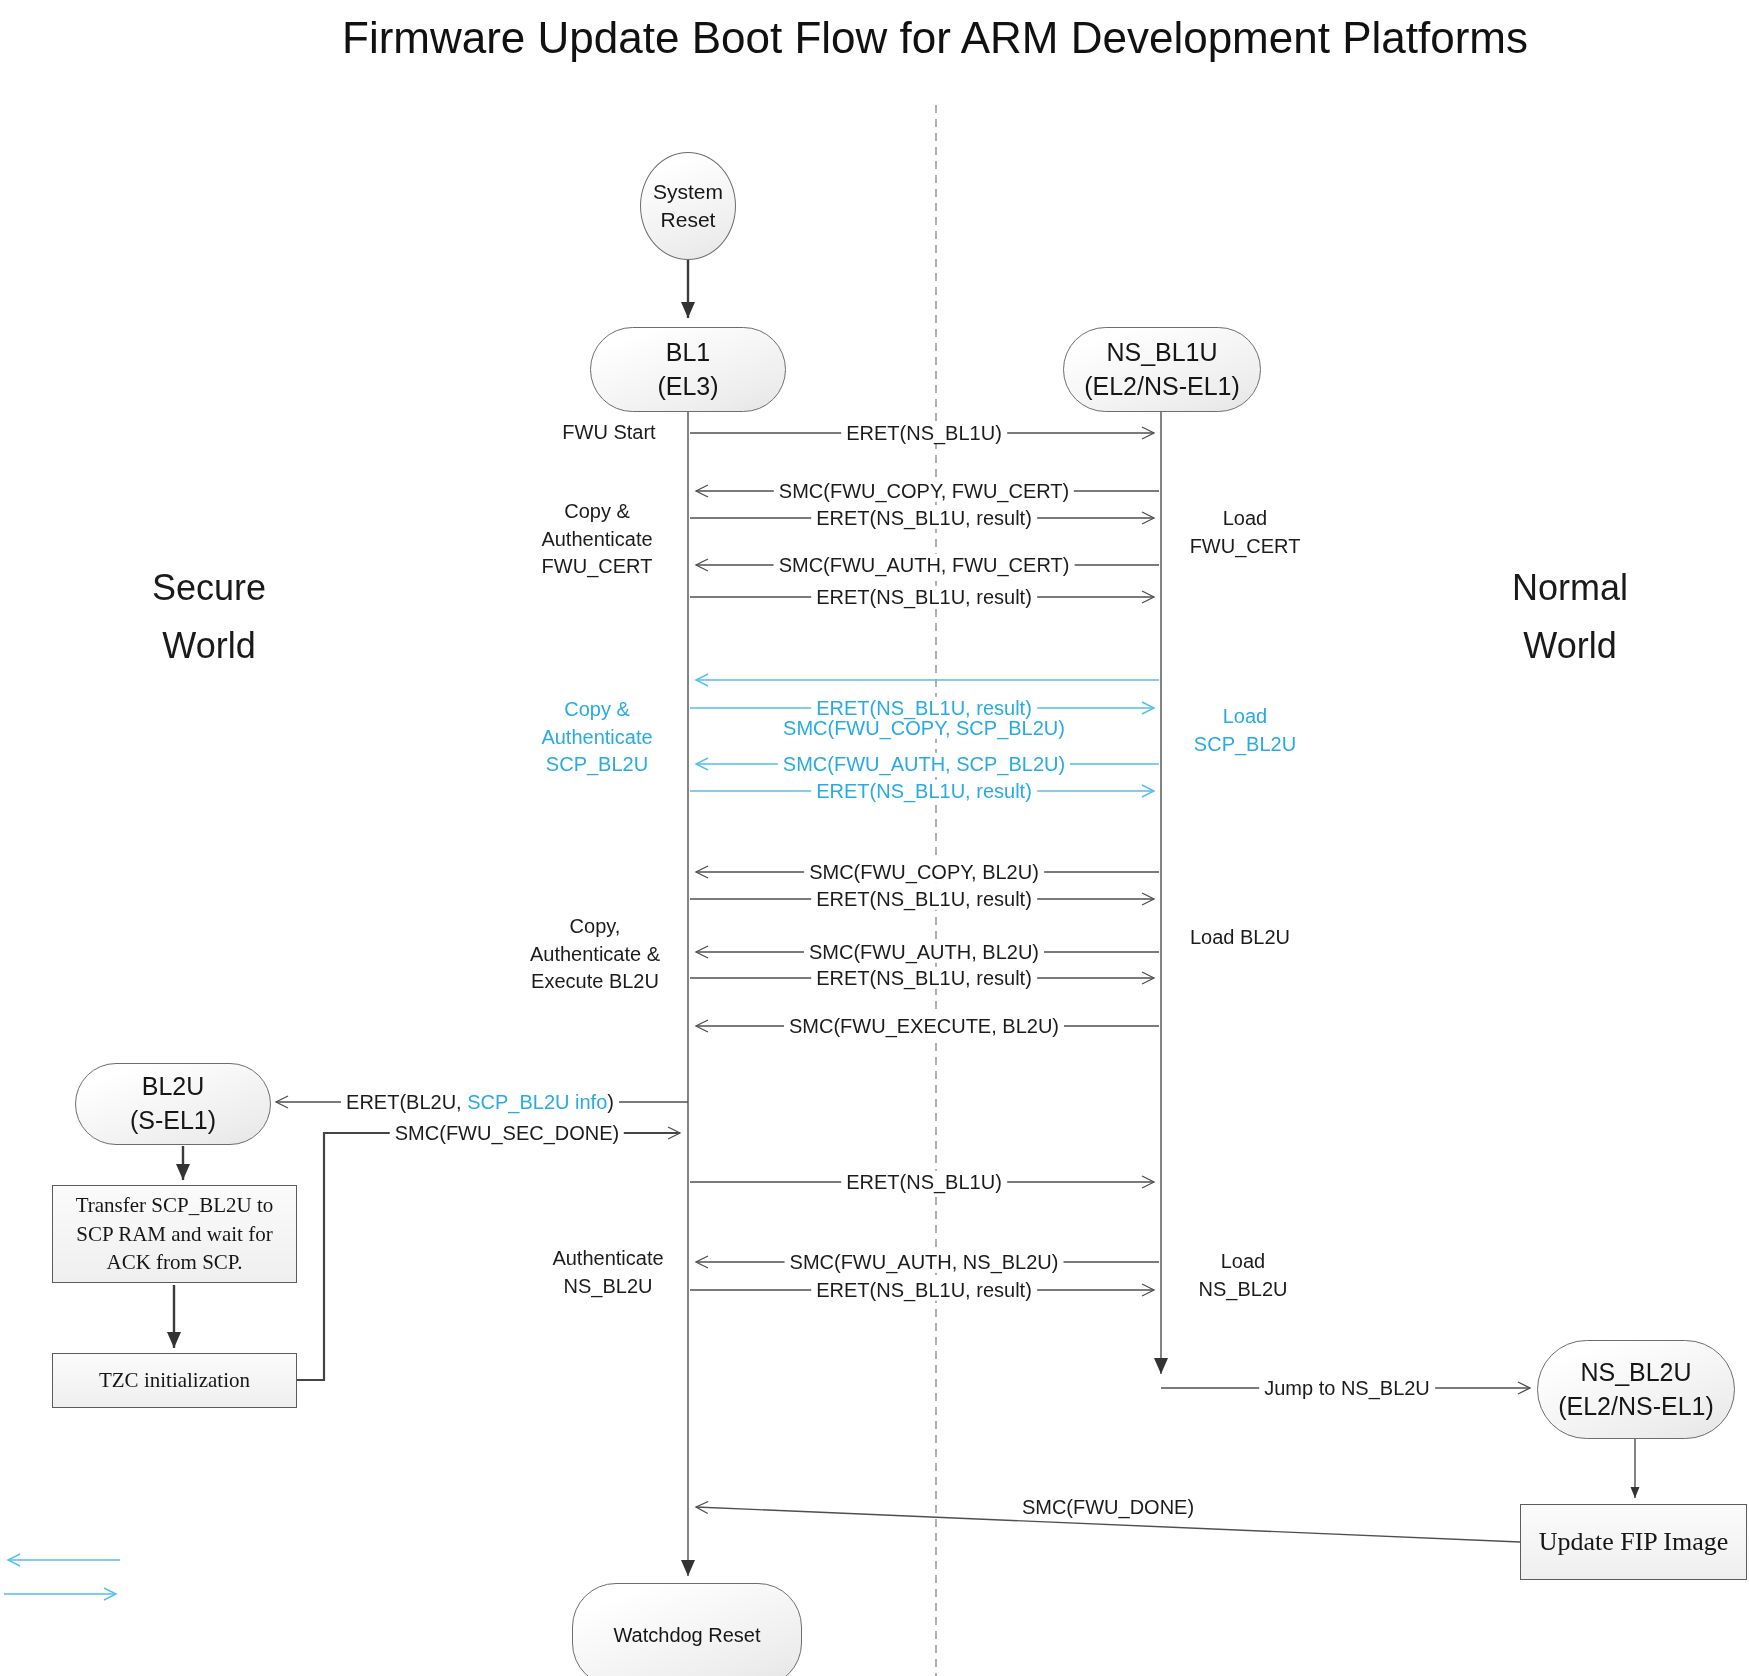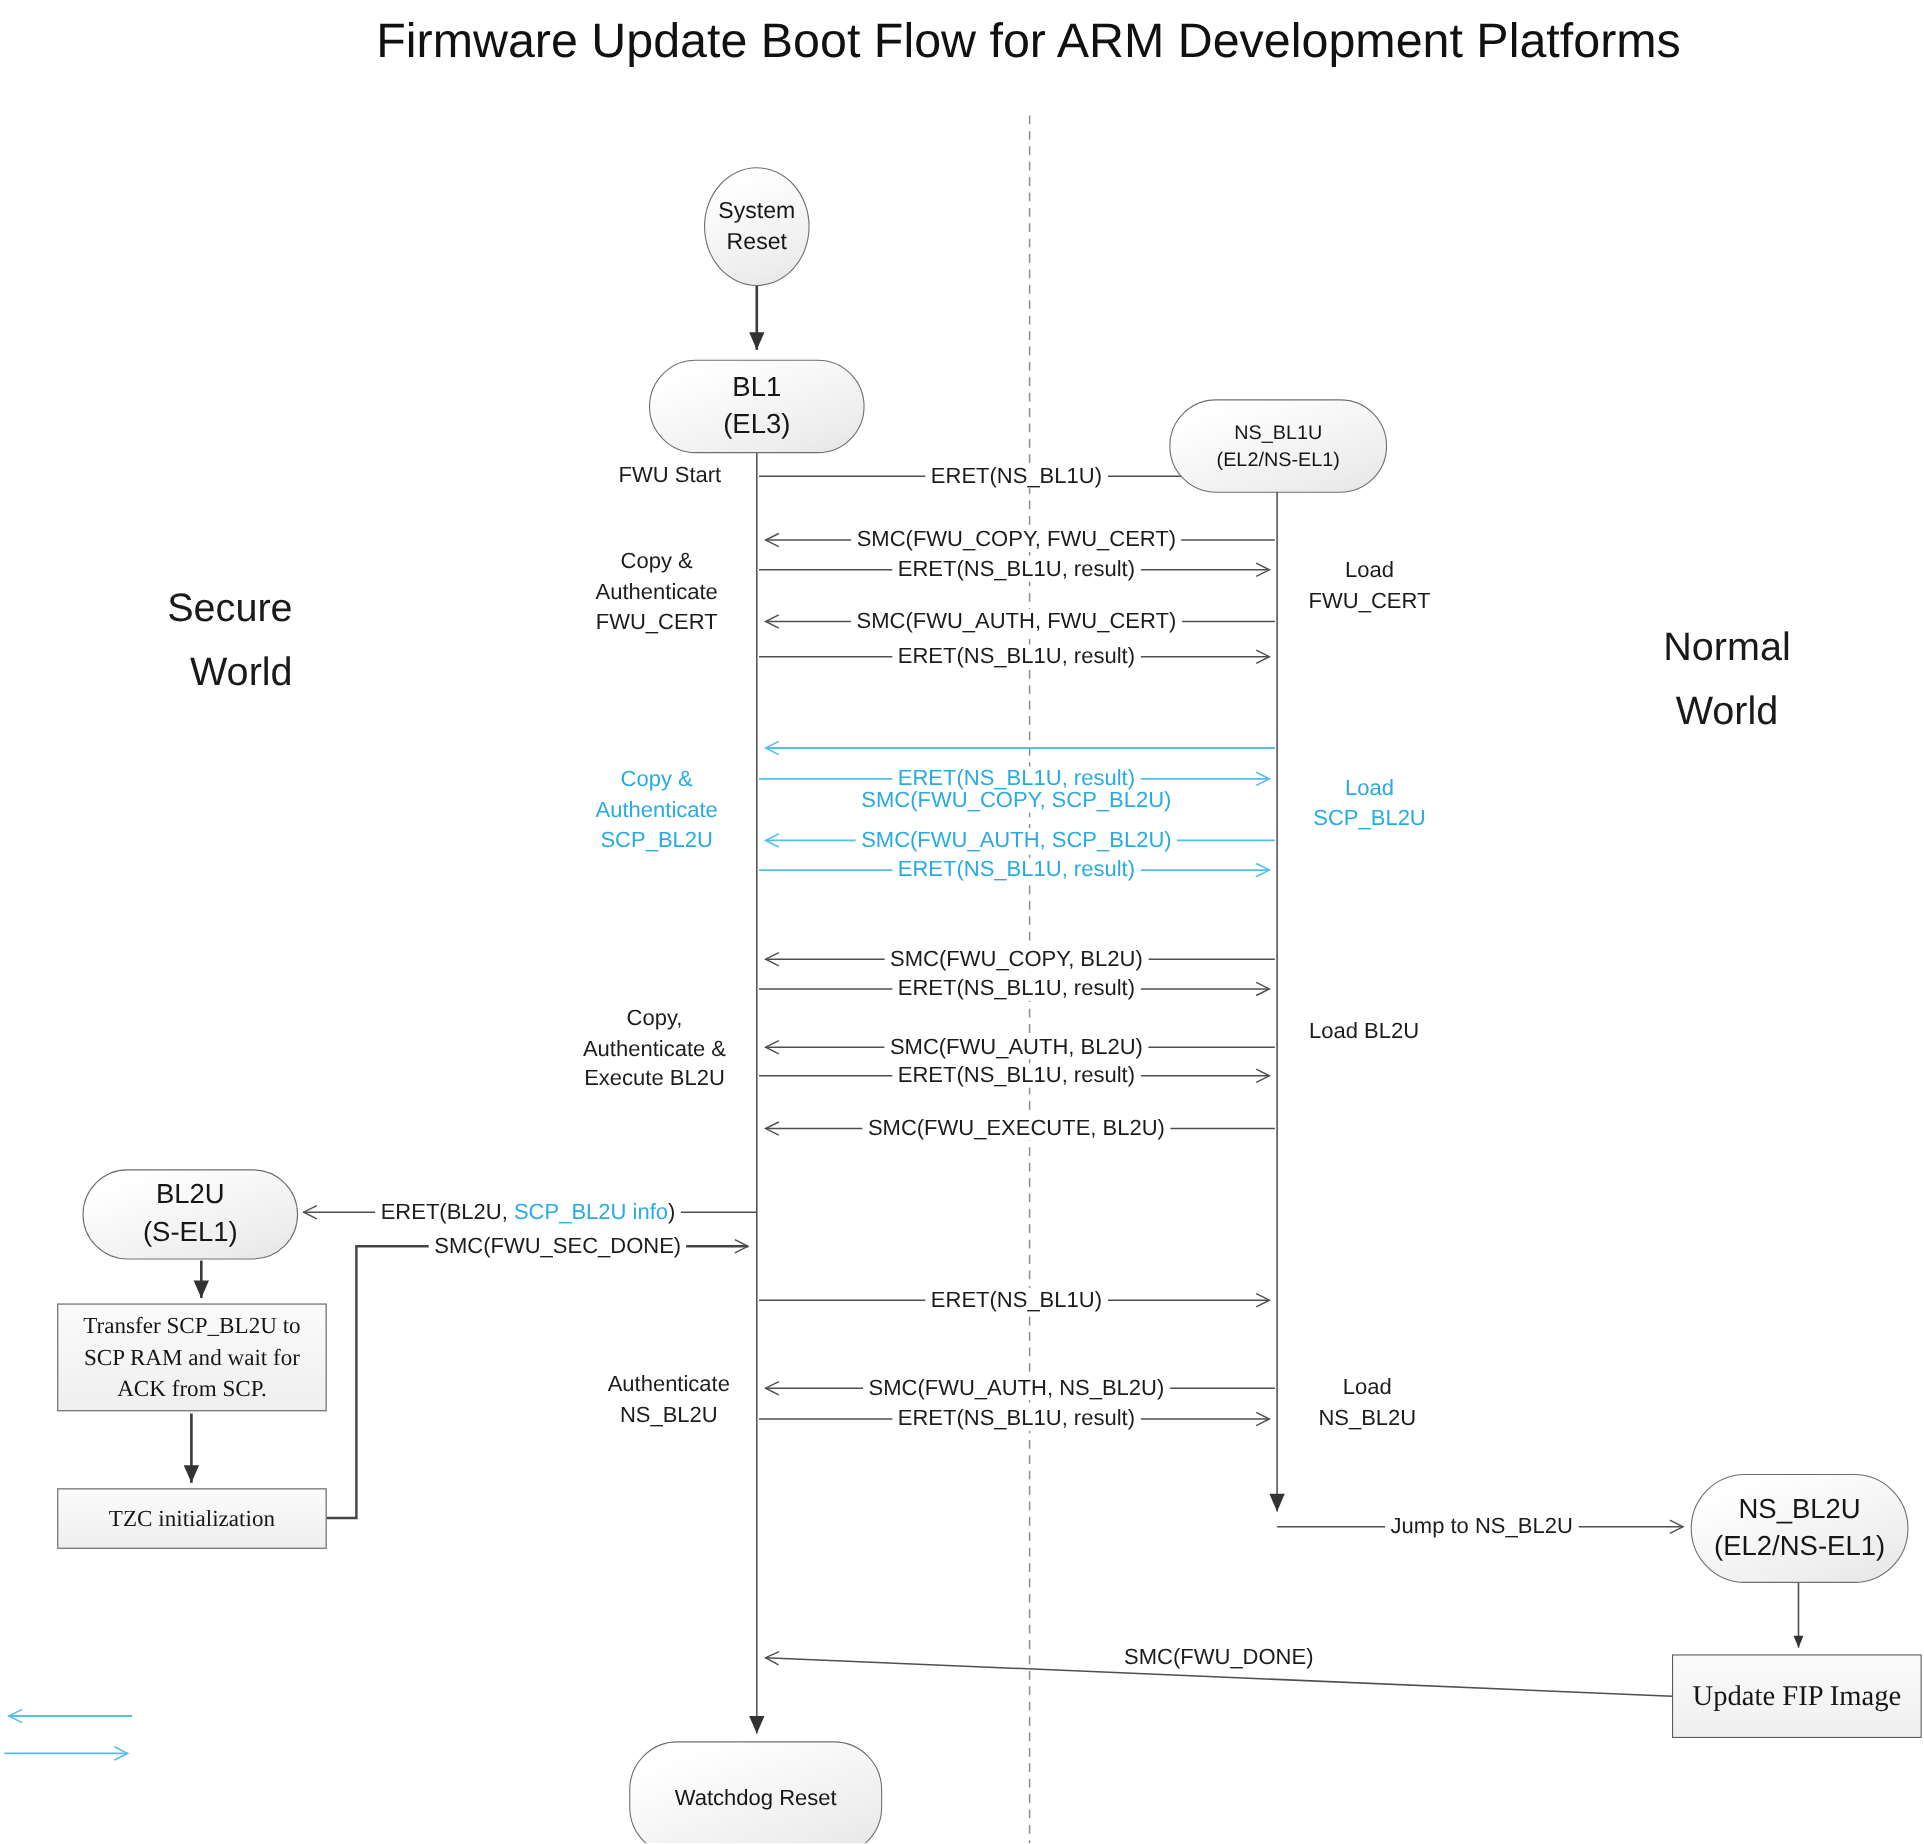--- a/index.html
+++ b/index.html
@@ -81,30 +81,30 @@
     <path class="we" d="M297,1380 L324,1380 L324,1133 L680,1133" marker-end="url(#ok)"></path>
 
     <line class="wk" x1="1161" y1="1388" x2="1530" y2="1388" marker-end="url(#ok)"></line>
     <line class="wk" x1="1520" y1="1542" x2="696" y2="1507" marker-end="url(#ok)"></line>
 
     <line class="wc" x1="120" y1="1560" x2="8" y2="1560" marker-end="url(#oc)"></line>
     <line class="wc" x1="4" y1="1594" x2="116" y2="1594" marker-end="url(#oc)"></line>
   </svg>
 
   <div class="title" style="left:935px;top:38px;">Firmware Update Boot Flow for ARM Development Platforms</div>
-  <div class="world" style="left:209px;top:581px;text-align:right;">Secure
+  <div class="world" style="left:209px;top:617px;">Secure
 World</div>
   <div class="world" style="left:1570px;top:617px;">Normal
 World</div>
 
   <div class="node ellipse" style="left:640px;top:152px;width:96px;height:108px;font-size:21px;">System
 Reset</div>
   <div class="node stadium" style="left:590px;top:327px;width:196px;height:85px;font-size:25px;">BL1
 (EL3)</div>
-  <div class="node stadium" style="left:1063px;top:327px;width:198px;height:85px;font-size:18px;margin-top:36px;">NS_BL1U
+  <div class="node stadium" style="left:1063px;top:327px;width:198px;height:85px;font-size:25px;">NS_BL1U
 (EL2/NS-EL1)</div>
   <div class="node stadium" style="left:75px;top:1063px;width:196px;height:82px;font-size:25px;border-radius:41px;">BL2U
 (S-EL1)</div>
   <div class="node box cyan" style="left:52px;top:1185px;width:245px;height:98px;font-size:21px;">Transfer SCP_BL2U to
 SCP RAM and wait for
 ACK from SCP.</div>
   <div class="node box" style="left:52px;top:1353px;width:245px;height:55px;font-size:21px;">TZC initialization</div>
   <div class="node stadium" style="left:1537px;top:1340px;width:198px;height:99px;font-size:25px;border-radius:50px;">NS_BL2U
 (EL2/NS-EL1)</div>
   <div class="node box" style="left:1520px;top:1504px;width:227px;height:76px;font-size:26px;">Update FIP Image</div>

